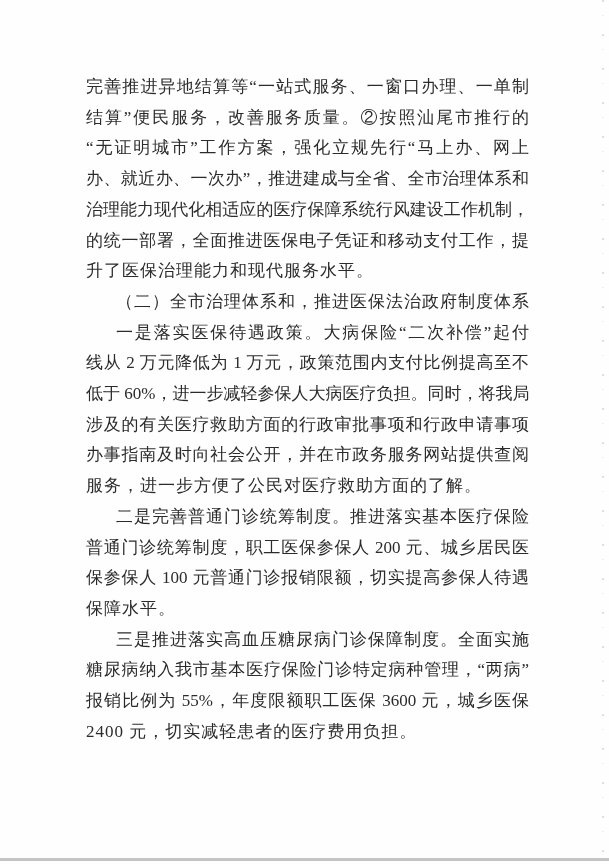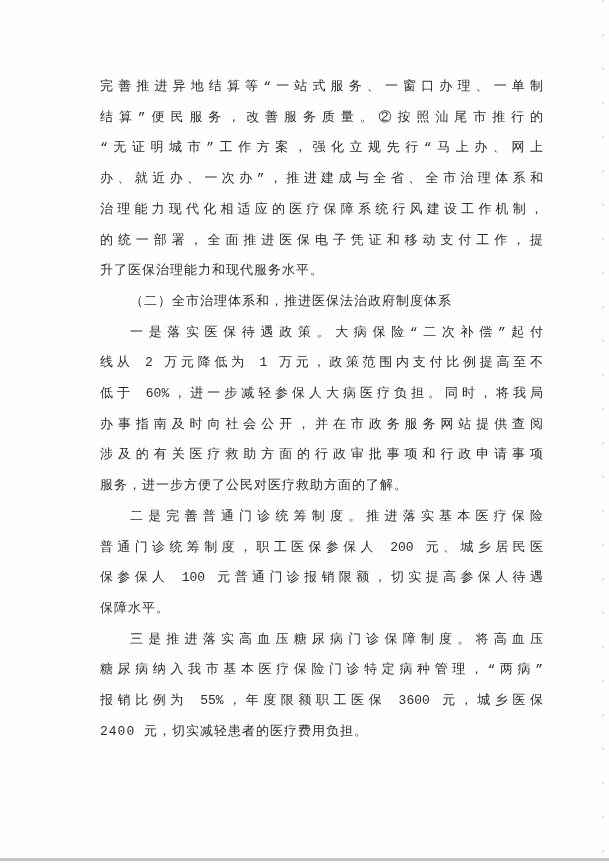--- a/index.html
+++ b/index.html
@@ -10,27 +10,26 @@
   .page {
     position: relative;
     width: 609px;
     height: 864px;
     background: #fefefe;
     overflow: hidden;
     font-family: "Liberation Serif", "DejaVu Serif", serif;
   }
   .text-block {
     position: absolute;
-    left: 100px;
+    left: 86px;
     top: 72px;
     width: 443px;
     color: #2b2b2b;
-    font-size: 13px;
+    font-size: 17px;
     line-height: 30.7px;
-    font-family: Liberation Mono, monospace;
   }
   .line {
     text-align: justify;
     text-align-last: justify;
     white-space: nowrap;
     overflow: visible;
   }
   .line.last {
     text-align: right;
     text-align-last: left;
@@ -74,27 +73,27 @@
       <div class="line">结算”便民服务，改善服务质量。②按照汕尾市推行的</div>
       <div class="line">“无证明城市”工作方案，强化立规先行“马上办、网上</div>
       <div class="line">办、就近办、一次办”，推进建成与全省、全市治理体系和</div>
       <div class="line">治理能力现代化相适应的医疗保障系统行风建设工作机制，</div>
       <div class="line">的统一部署，全面推进医保电子凭证和移动支付工作，提</div>
       <div class="line last">升了医保治理能力和现代服务水平。</div>
       <div class="line last indent">（二）全市治理体系和，推进医保法治政府制度体系</div>
       <div class="line indent">一是落实医保待遇政策。大病保险“二次补偿”起付</div>
       <div class="line">线从 2 万元降低为 1 万元，政策范围内支付比例提高至不</div>
       <div class="line">低于 60%，进一步减轻参保人大病医疗负担。同时，将我局</div>
+      <div class="line">涉及的有关医疗救助方面的行政审批事项和行政申请事项</div>
       <div class="line">办事指南及时向社会公开，并在市政务服务网站提供查阅</div>
-      <div class="line">涉及的有关医疗救助方面的行政审批事项和行政申请事项</div>
       <div class="line last">服务，进一步方便了公民对医疗救助方面的了解。</div>
       <div class="line indent">二是完善普通门诊统筹制度。推进落实基本医疗保险</div>
       <div class="line">普通门诊统筹制度，职工医保参保人 200 元、城乡居民医</div>
       <div class="line">保参保人 100 元普通门诊报销限额，切实提高参保人待遇</div>
       <div class="line last">保障水平。</div>
-      <div class="line indent">三是推进落实高血压糖尿病门诊保障制度。将高血压</div>
+      <div class="line indent">三是推进落实高血压糖尿病门诊保障制度。全面实施</div>
       <div class="line">糖尿病纳入我市基本医疗保险门诊特定病种管理，“两病”</div>
       <div class="line">报销比例为 55%，年度限额职工医保 3600 元，城乡医保</div>
       <div class="line last">2400 元，切实减轻患者的医疗费用负担。</div>
     </div>
   <div class="edge-noise"></div>
   <div class="bottom-edge"></div>
 </div>
 
 </body></html>

